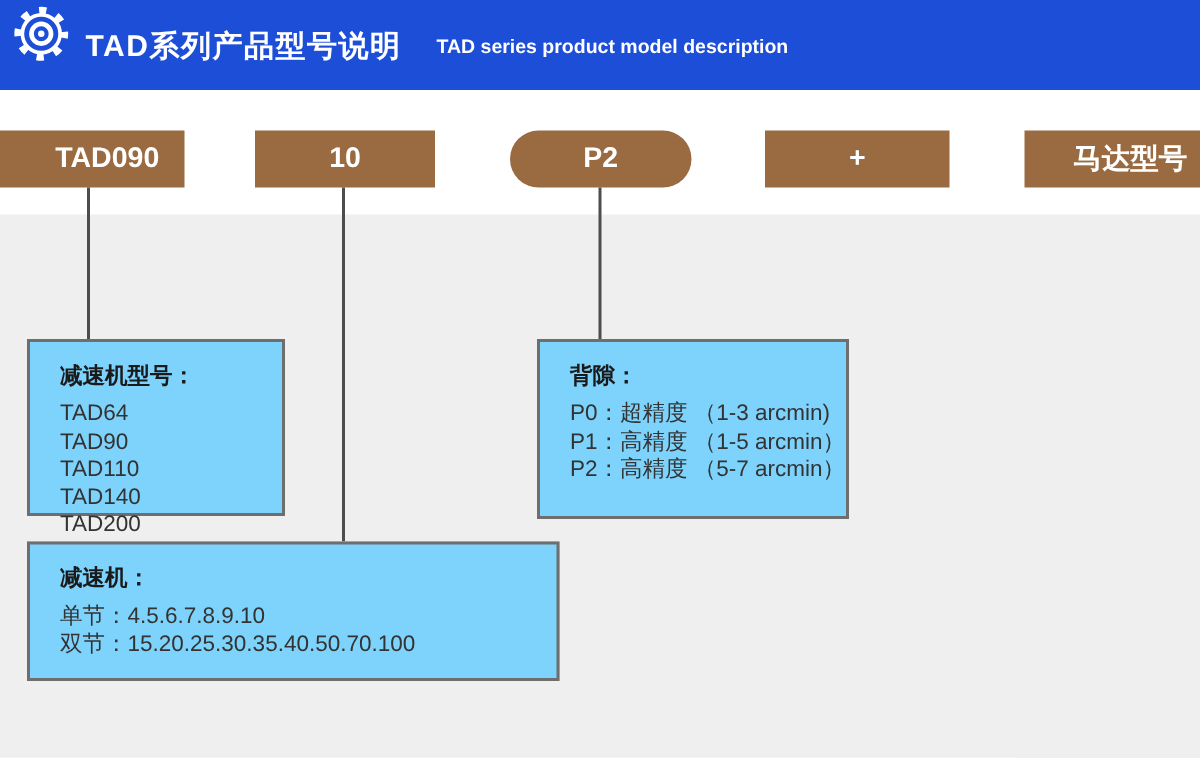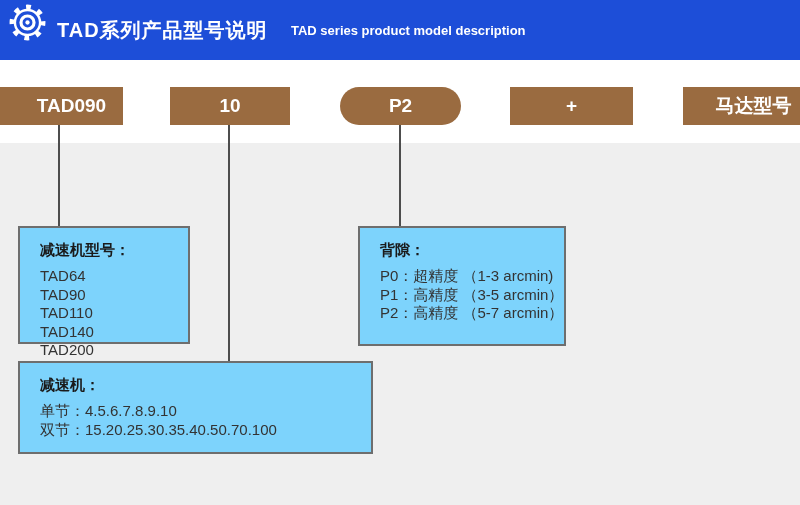--- a/index.html
+++ b/index.html
@@ -136,21 +136,21 @@
   <div class="callout-item">TAD64</div>
   <div class="callout-item">TAD90</div>
   <div class="callout-item">TAD110</div>
   <div class="callout-item">TAD140</div>
   <div class="callout-item">TAD200</div>
 </div>
 
 <div class="callout callout-backlash">
   <div class="callout-title">背隙：</div>
   <div class="callout-item">P0：超精度 （1-3 arcmin)</div>
-  <div class="callout-item">P1：高精度 （3-5 arcmin）</div>
+  <div class="callout-item">P1：高精度 （1-5 arcmin）</div>
   <div class="callout-item">P2：高精度 （5-7 arcmin）</div>
 </div>
 
 <div class="callout callout-reducer">
   <div class="callout-title">减速机：</div>
   <div class="callout-item">单节：4.5.6.7.8.9.10</div>
   <div class="callout-item">双节：15.20.25.30.35.40.50.70.100</div>
 </div>
 
 </body></html>

